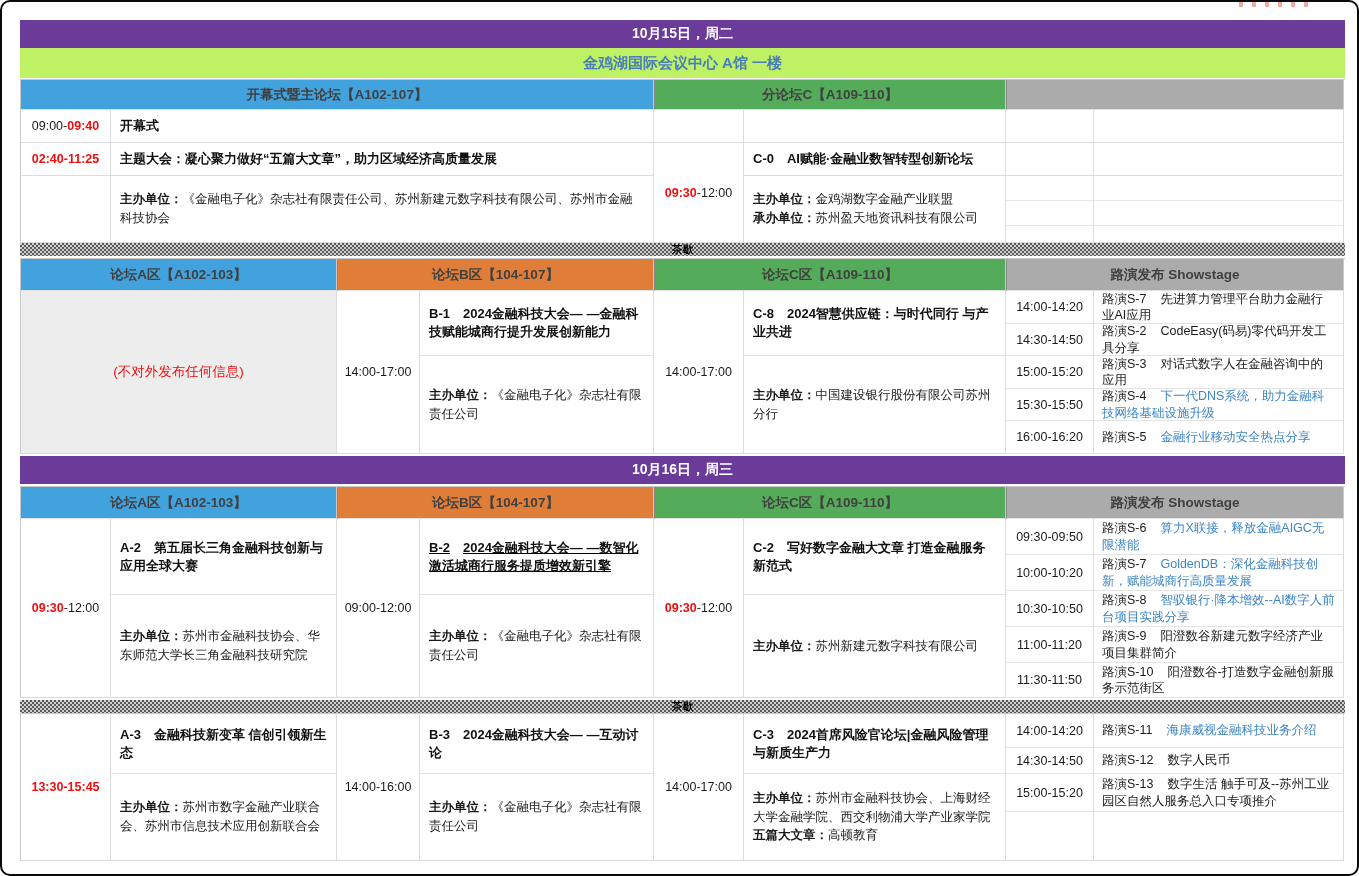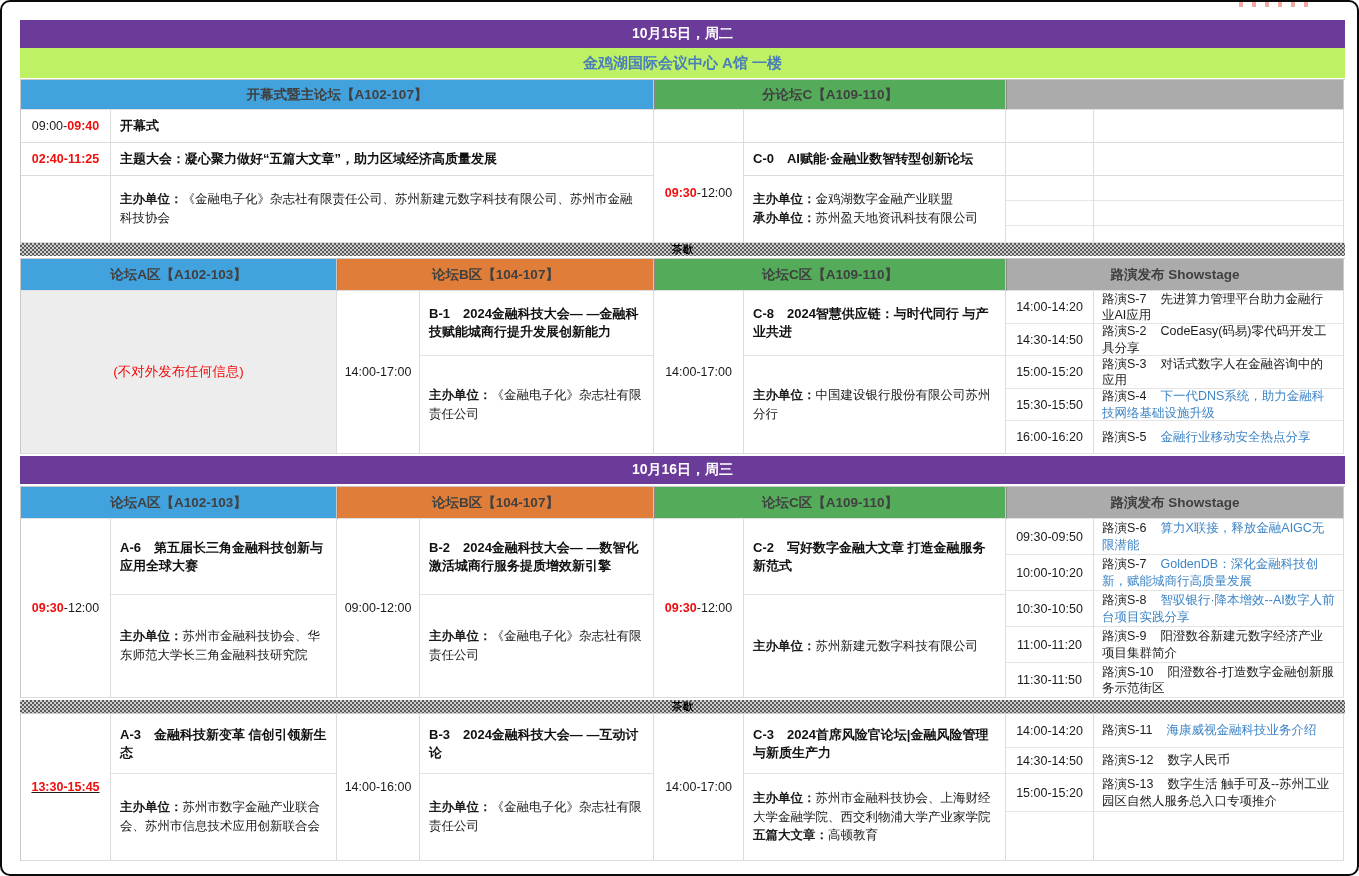--- a/index.html
+++ b/index.html
@@ -217,32 +217,32 @@
     <div class="hdr grayhdr sep" style="grid-column:7/span 2;grid-row:1;">
         <span>路演发布 Showstage</span>
       </div>
 
     <div class="cell time" style="grid-column:1;grid-row:2;">
       <span class="red">09:30</span>
         <span>-12:00</span>
     </div>
     <div class="cell fcell" style="grid-column:2;grid-row:2;">
       <div class="ftitle" style="height:76px;">
-          <div class="wrap"><span class="code">A-6</span><span>第五届长三角金融科技创新与应用全球大赛</span></div>
+          <div class="wrap"><span class="code">A-2</span><span>第五届长三角金融科技创新与应用全球大赛</span></div>
         </div>
       <div class="forg">
           <div><span class="bold">主办单位：</span><span>苏州市金融科技协会、华东师范大学长三角金融科技研究院</span></div>
         </div>
     </div>
 
     <div class="cell time" style="grid-column:3;grid-row:2;">
         <span>09:00-12:00</span>
       </div>
     <div class="cell fcell" style="grid-column:4;grid-row:2;">
-      <div class="ftitle" style="height:76px;">
+      <div class="ftitle" style="height:76px;text-decoration:underline;">
           <div class="wrap"><span class="code">B-2</span><span>2024金融科技大会— —数智化激活城商行服务提质增效新引擎</span></div>
         </div>
       <div class="forg">
           <div><span class="bold">主办单位：</span><span>《金融电子化》杂志社有限责任公司</span></div>
         </div>
     </div>
 
     <div class="cell time" style="grid-column:5;grid-row:2;">
       <span class="red">09:30</span>
         <span>-12:00</span>
@@ -288,21 +288,21 @@
           <div class="wrap"><span class="ss-label">路演S-10</span><span>阳澄数谷-打造数字金融创新服务示范街区</span></div>
         </div>
     </div>
   </div>
 
   <div class="break-band mt2">
     <span class="break-label">茶歇</span>
   </div>
 
   <div class="grid" style="grid-template-rows:147px;">
-    <div class="cell time" style="grid-column:1;grid-row:1;text-decoration:underline;">
+    <div class="cell time" style="grid-column:1;grid-row:1;">
       <span class="red">13:30-15:45</span>
     </div>
     <div class="cell fcell" style="grid-column:2;grid-row:1;">
       <div class="ftitle" style="height:60px;">
           <div class="wrap"><span class="code">A-3</span><span>金融科技新变革  信创引领新生态</span></div>
         </div>
       <div class="forg">
           <div><span class="bold">主办单位：</span><span>苏州市数字金融产业联合会、苏州市信息技术应用创新联合会</span></div>
         </div>
     </div>

